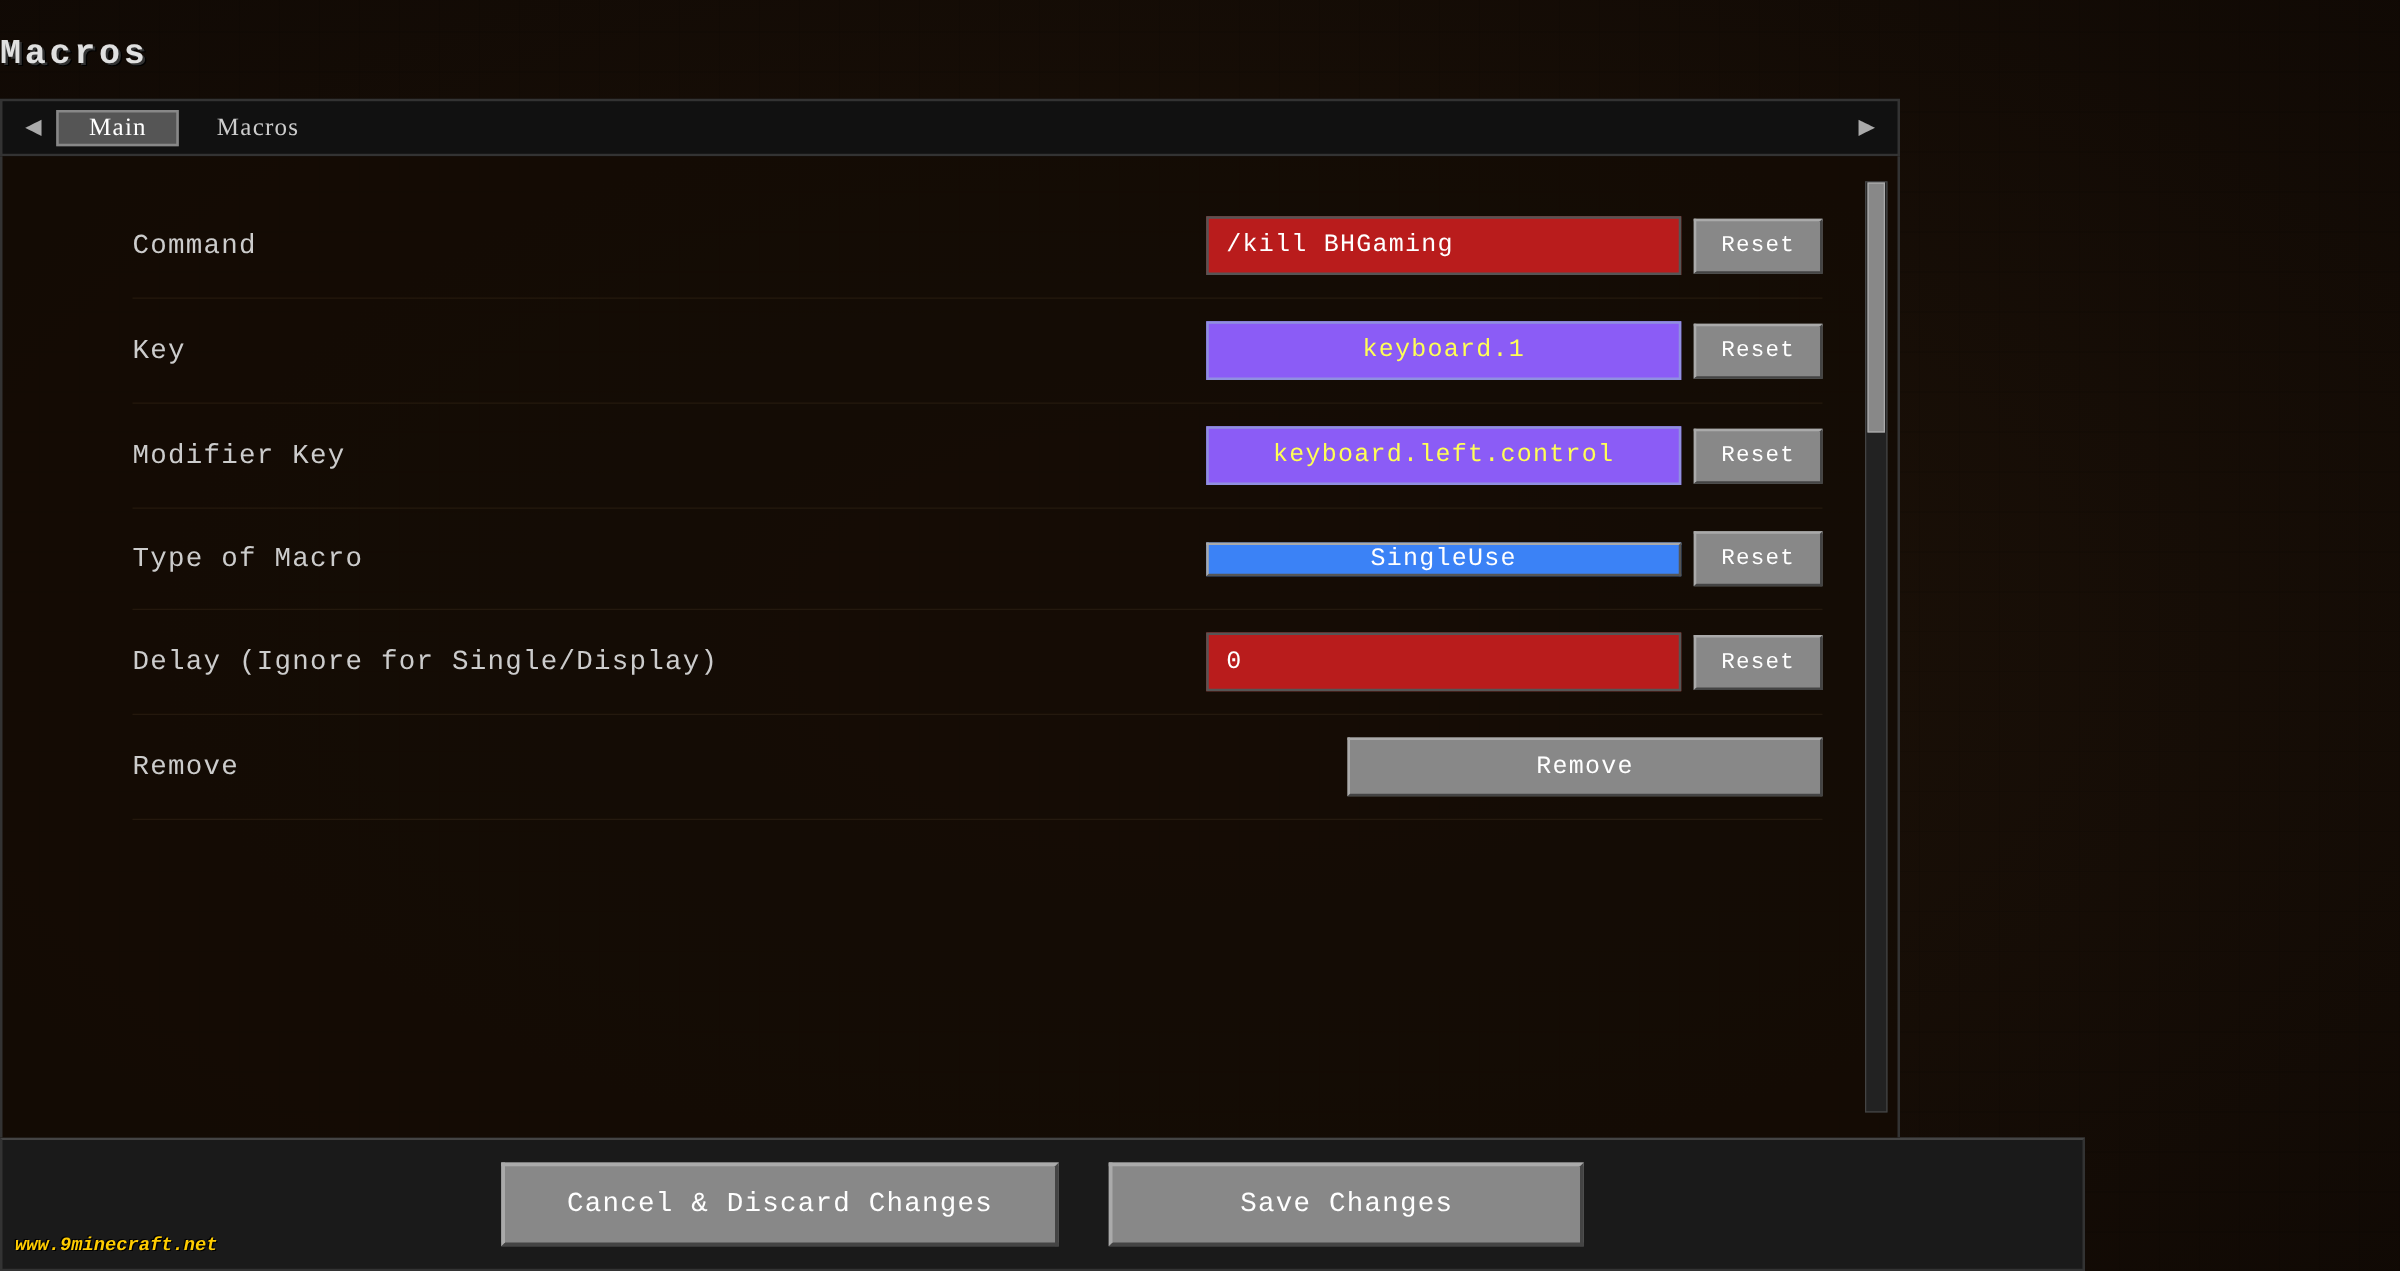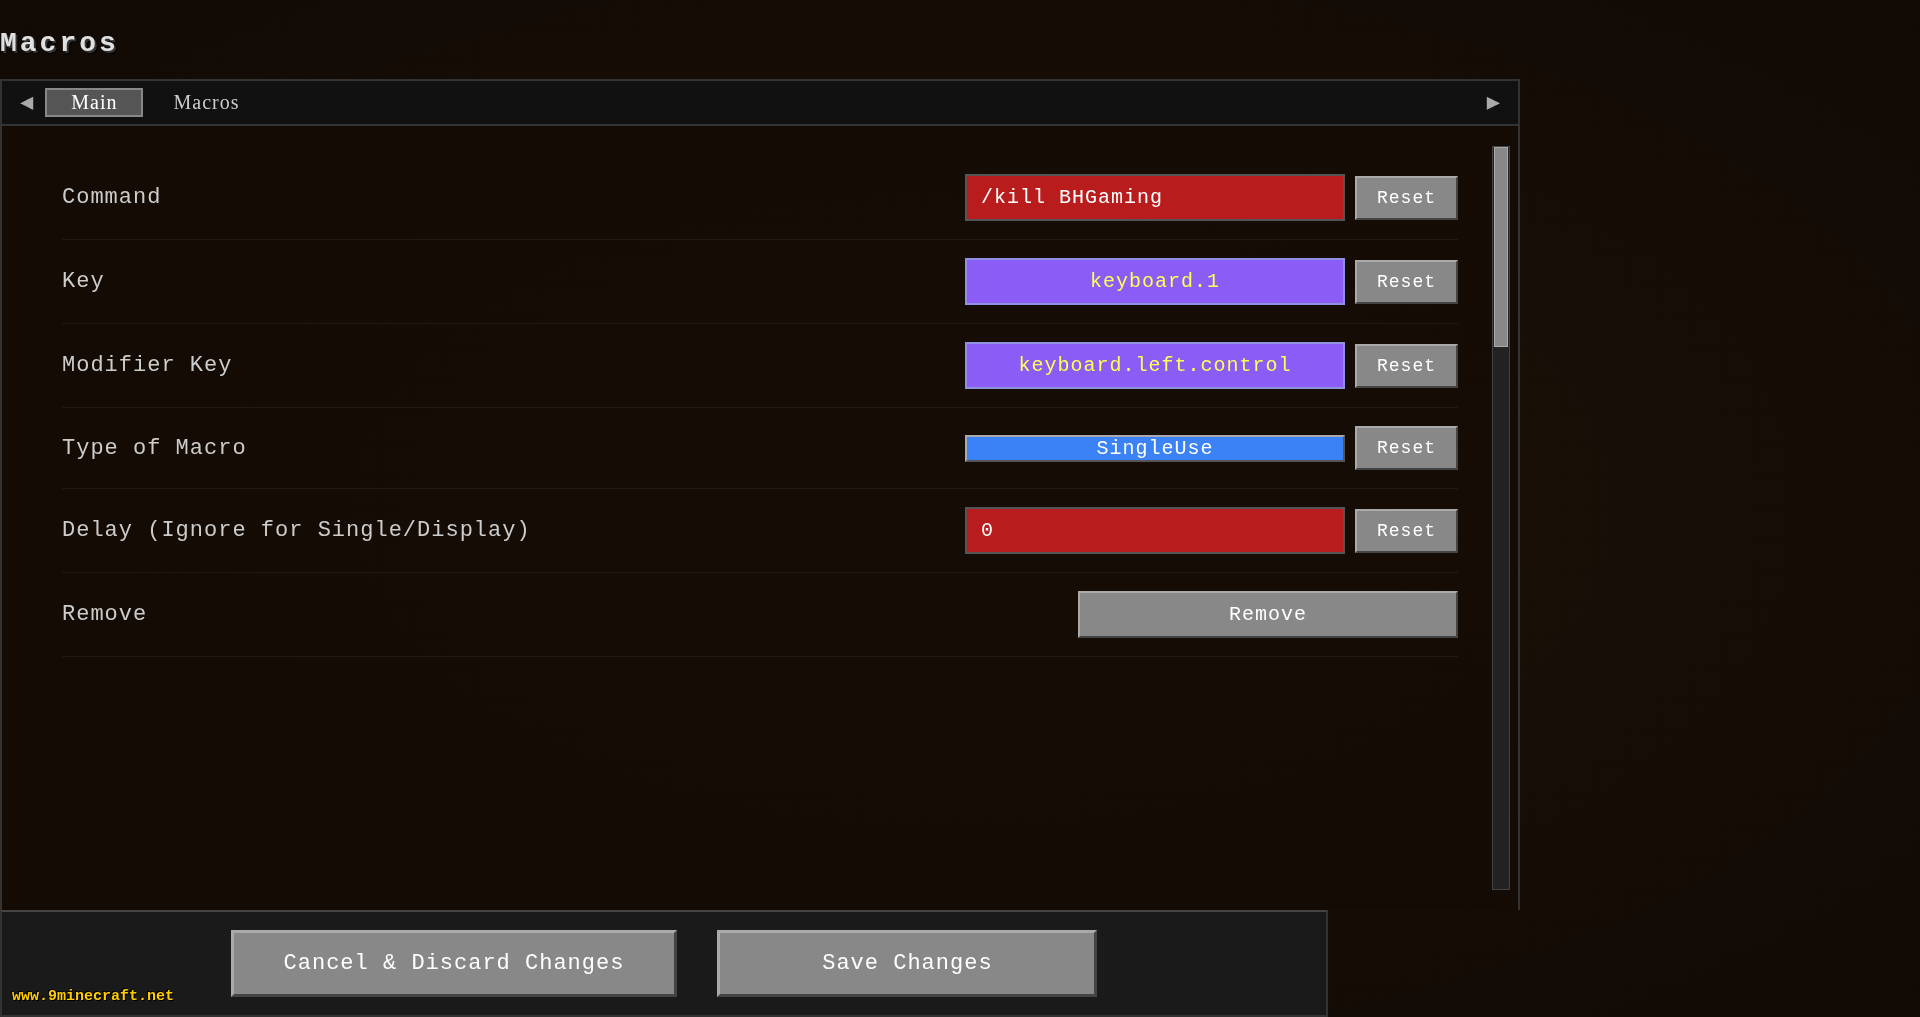--- a/index.html
+++ b/index.html
@@ -143,20 +143,21 @@
       border: 1px solid #aaa;
     }
 
     
     .setting-row {
       display: flex;
       align-items: center;
       justify-content: space-between;
       padding: 18px 0;
       border-bottom: 1px solid rgba(100,80,50,0.2);
+      margin-left: 44px;
     }
 
     .setting-label {
       font-family: 'Courier New', Courier, monospace;
       font-size: 22px;
       color: #ccc;
       letter-spacing: 1px;
       min-width: 400px;
     }
 
@@ -239,21 +240,21 @@
       font-size: 20px;
       padding: 10px 14px;
       text-align: center;
       cursor: pointer;
       letter-spacing: 1px;
       user-select: none;
     }
 
     
     .bottom-bar {
-      width: 1328px;
+      width: 1668px;
       background: #1a1a1a;
       border: 2px solid #333;
       border-top: 2px solid #444;
       padding: 18px 60px;
       display: flex;
       align-items: center;
       justify-content: center;
       gap: 40px;
     }
 
@@ -284,20 +285,21 @@
     .watermark-text {
       font-family: 'Courier New', Courier, monospace;
       font-size: 15px;
       font-weight: bold;
       color: #ff3333;
       text-shadow: 1px 1px 0 #000, -1px -1px 0 #000;
     }
 
     .watermark-text span {
       color: #ffcc00;
+      font-style: italic;
     }
   </style>
 </head>
 <body>
 
 <div class="page-container">
 
   <div class="page-title">Macros</div>
 
   <div class="tab-bar-container">

